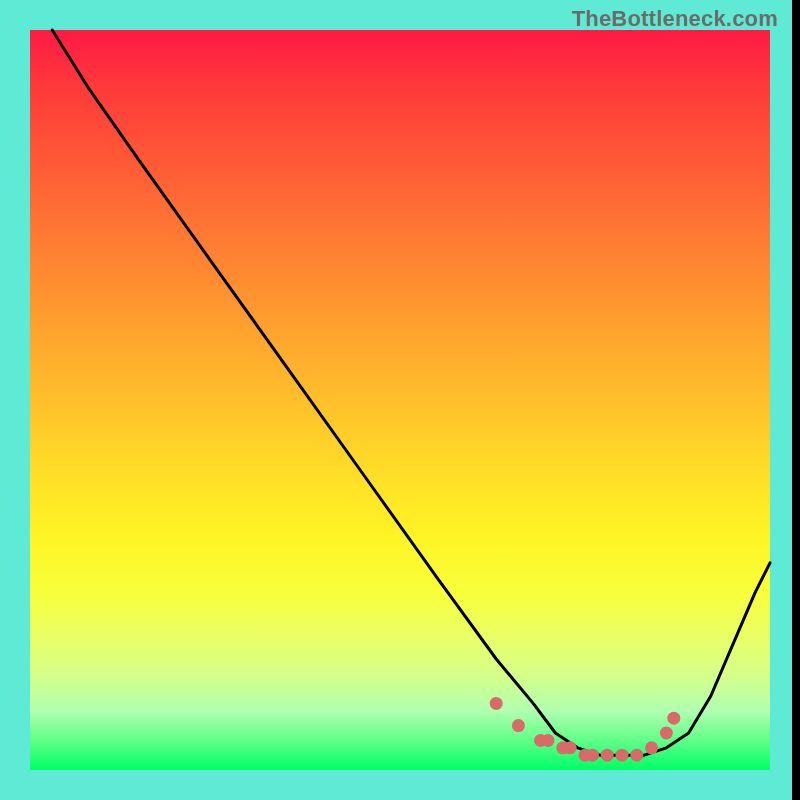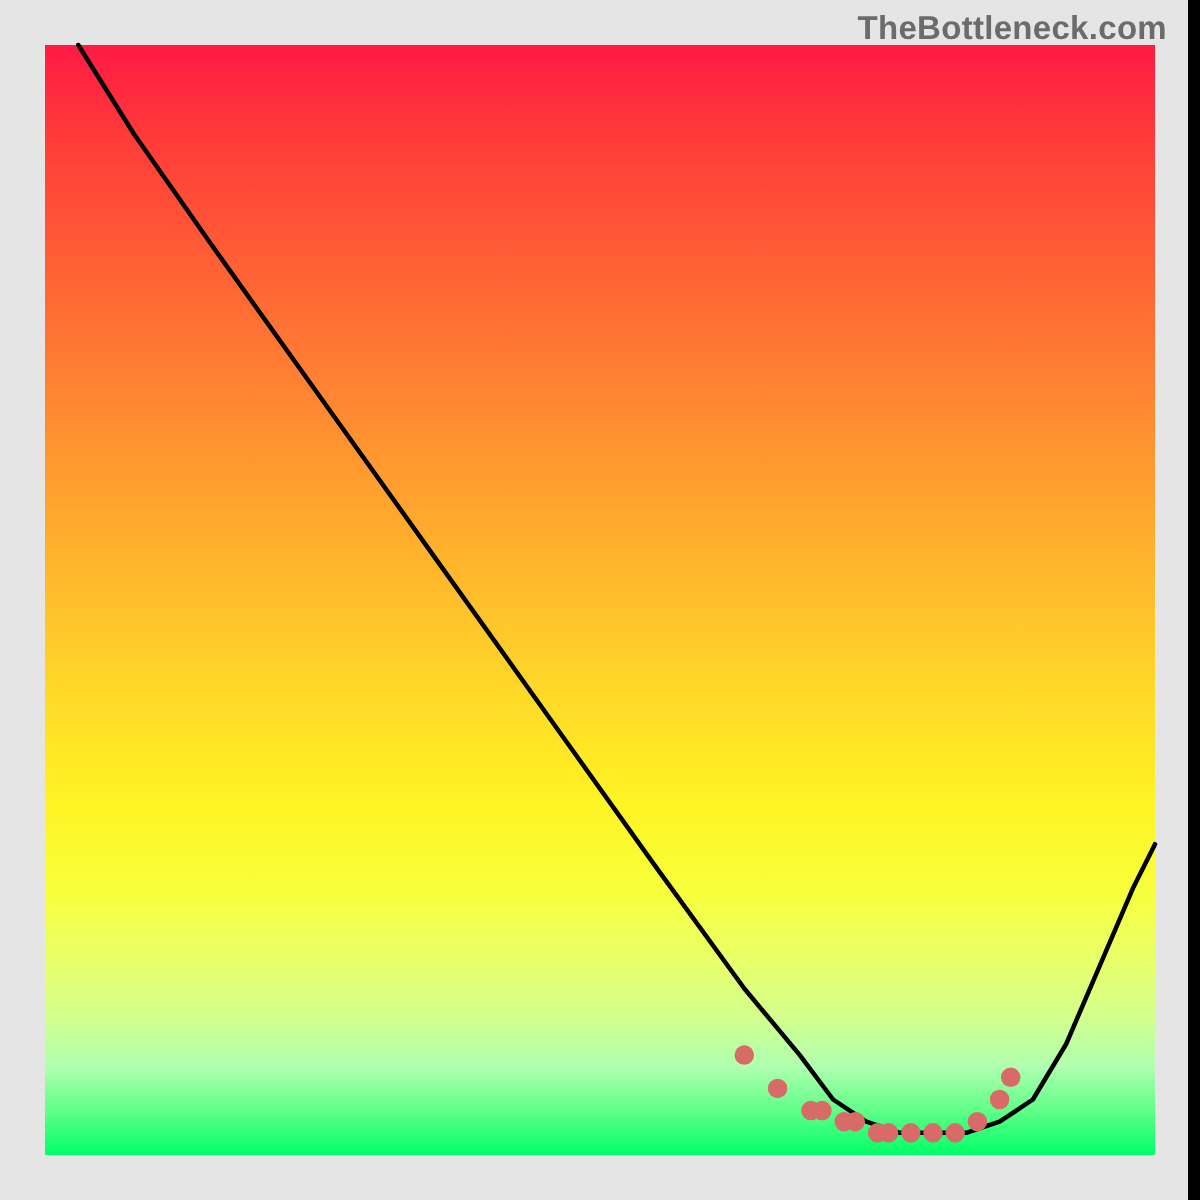--- a/index.html
+++ b/index.html
@@ -7,21 +7,21 @@
     padding: 0;
     width: 800px;
     height: 800px;
     background: #000;
     overflow: hidden;
   }
   .chart-container {
     position: relative;
     width: 792px;
     height: 800px;
-    background: #e5e5e5;
+    background: #5eead4;
   }
   .plot-area {
     position: absolute;
     left: 30px;
     top: 30px;
     width: 740px;
     height: 740px;
     background: linear-gradient(to bottom,
       #ff1a44 0%,
       #ff3a3a 8%,

